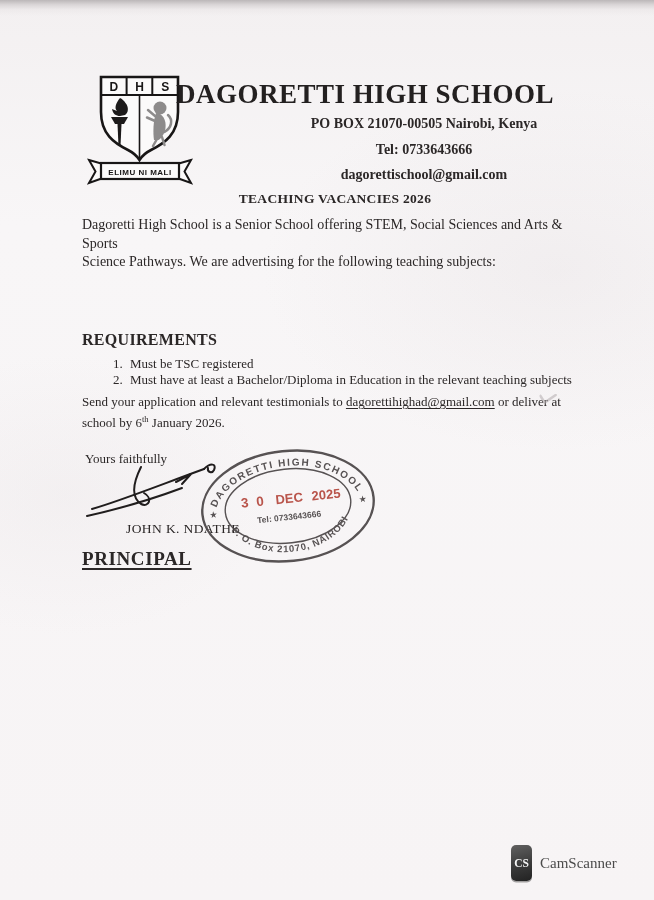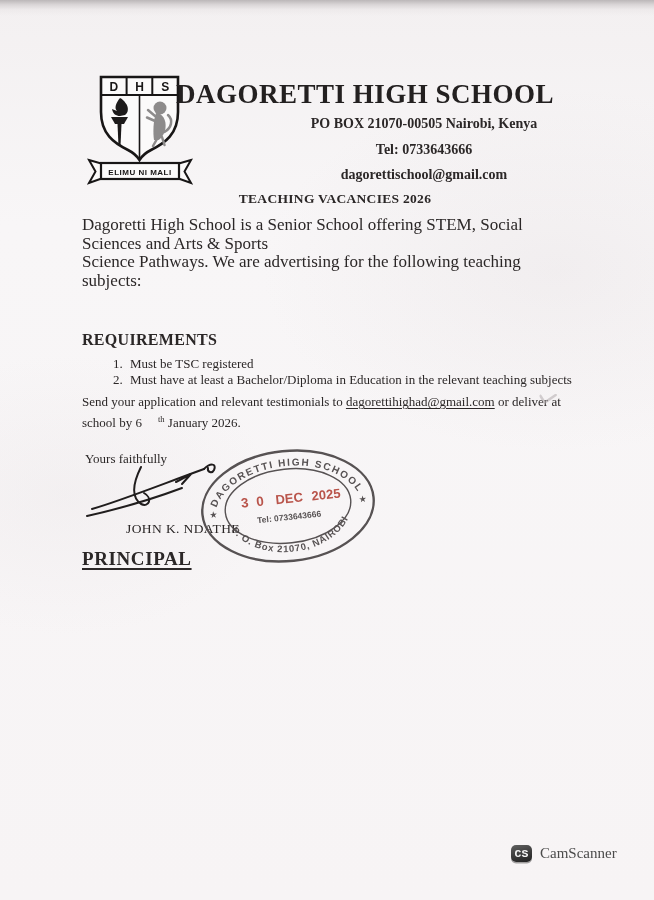--- a/index.html
+++ b/index.html
@@ -24,55 +24,55 @@
   }
   .contact{position:absolute;left:278px;top:116px;width:292px;text-align:center;}
   .contact div{font-size:14px;font-weight:bold;margin-bottom:9.5px;color:#2b2727;}
   
   .logo{position:absolute;left:87px;top:74px;width:106px;height:116px;}
   
   .doc-title{
     position:absolute;left:0;top:191px;width:670px;text-align:center;
     font-size:13.5px;font-weight:bold;letter-spacing:0.3px;
   }
-  .intro{position:absolute;left:82px;top:216px;width:500px;font-size:17px;line-height:18.5px;}
+  .intro{position:absolute;left:82px;top:216px;width:500px;font-size:14px;line-height:18.5px;}
   ol.subjects{
     position:absolute;left:82px;top:252px;margin:0;padding-left:36px;
     font-size:13px;
   }
   ol.subjects li{line-height:15.4px;padding-left:4px;}
   .req-heading{
     position:absolute;left:82px;top:331px;font-size:16px;font-weight:bold;letter-spacing:0.3px;
   }
   ol.reqs{
     position:absolute;left:89px;top:355px;margin:1px;padding-left:36px;font-size:13px;
   }
   ol.reqs li{line-height:15.6px;padding-left:4px;}
   .closing{position:absolute;left:82px;top:393px;width:500px;font-size:13px;line-height:17.5px;}
   .closing .u{text-decoration:underline;text-underline-offset:2px;}
-  .closing sup{font-size:8.5px;margin-left:16px;}
+  .closing sup{font-size:8.5px;}
   
   .salutation{position:absolute;left:85px;top:451px;font-size:13px;}
   .signature{position:absolute;left:84px;top:459px;width:142px;height:62px;}
   .sig-name{position:absolute;left:82px;top:521px;font-size:13.5px;letter-spacing:0.4px;margin-left:44px;}
   .sig-role{
     position:absolute;left:82px;top:548px;font-size:19px;font-weight:bold;letter-spacing:0.6px;
     text-decoration:underline;text-decoration-thickness:1.5px;text-underline-offset:3px;
   }
   
   .stamp{position:absolute;left:198px;top:447px;width:180px;height:118px;transform:rotate(-6deg);opacity:0.93;}
   .stamp text{font-family:"Liberation Sans", sans-serif;}
   
   .artifact{position:absolute;left:539px;top:393px;opacity:0.55;transform:rotate(8deg);}
   
   .watermark{position:absolute;left:511px;top:845px;display:flex;align-items:center;}
   .cs-icon{
-    width:21px;height:17px;border-radius:5px;
+    width:21px;height:36px;border-radius:5px;
     background:linear-gradient(165deg,#616161 0%,#3a3a3a 55%,#222 100%);
-    color:#f5f5f5;font-family:Liberation Mono, monospace;font-weight:bold;font-size:11.5px;
+    color:#f5f5f5;font-family:Liberation Serif, serif;font-weight:bold;font-size:11.5px;
     display:flex;align-items:center;justify-content:center;
     box-shadow:0 1.5px 0 rgba(0,0,0,0.35);
   }
   .cs-label{margin-left:8px;font-size:15px;color:#4b4b4b;font-family:"Liberation Serif",serif;text-align:right;}
 </style>
 </head>
 <body>
 
 <div class="page">
   <div class="scan-top"></div>

